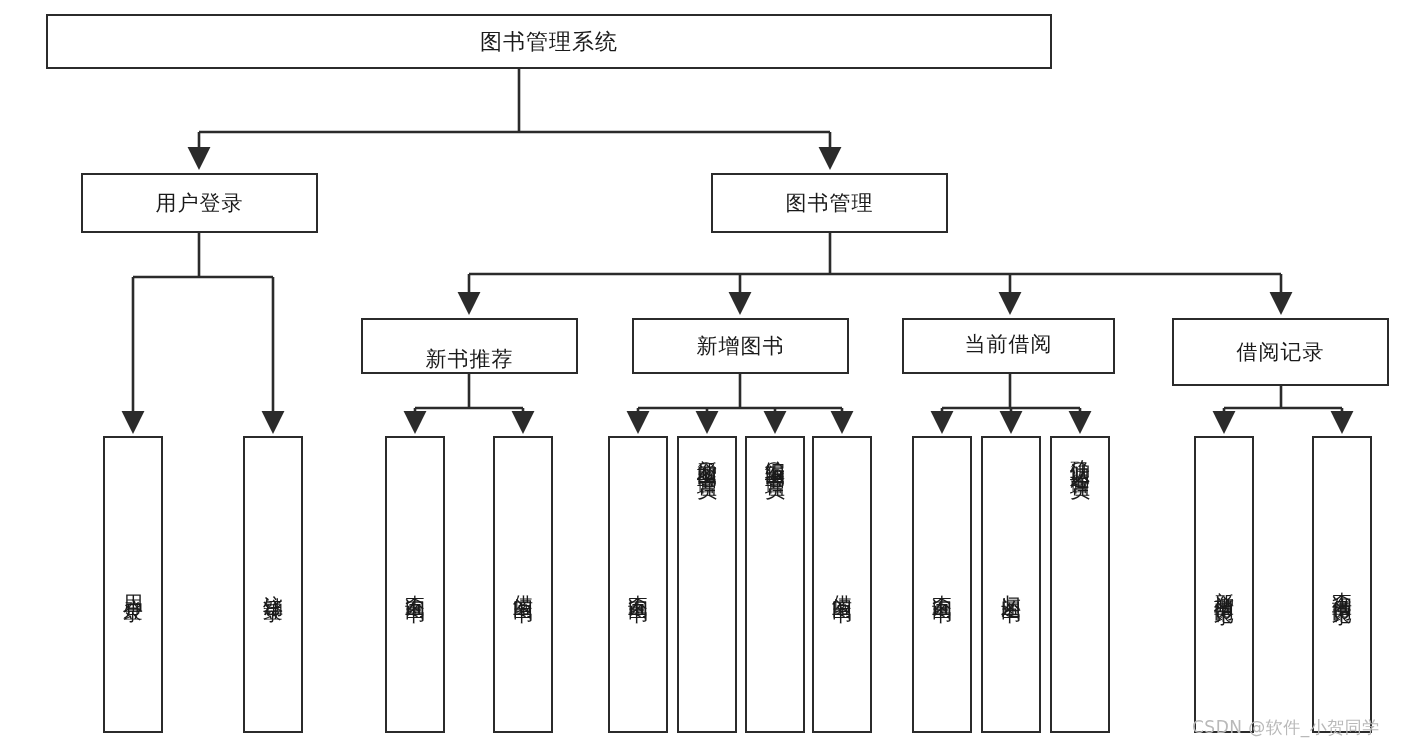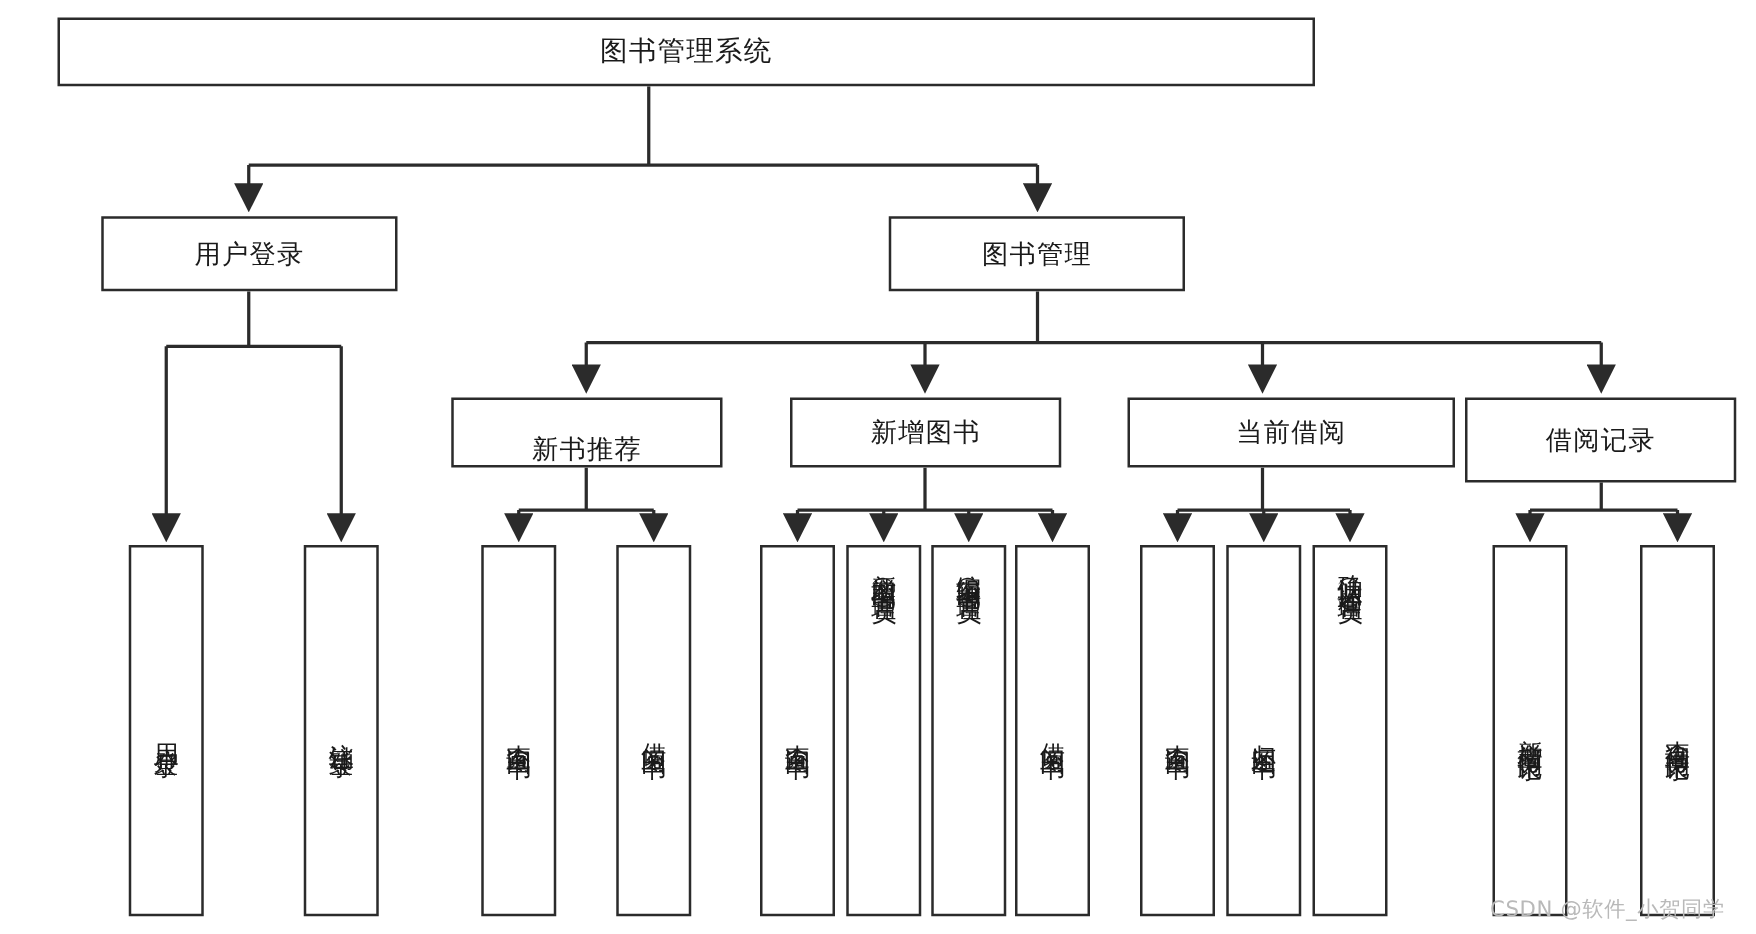--- a/index.html
+++ b/index.html
@@ -140,21 +140,21 @@
   <div class="node" style="left:711px; top:173px; width:237px; height:60px;">
     <span class="label">图书管理</span>
   </div>
 
   <div class="node" style="left:361px; top:318px; width:217px; height:56px;align-items:flex-end;">
     <span class="label">新书推荐</span>
   </div>
   <div class="node" style="left:632px; top:318px; width:217px; height:56px;">
     <span class="label">新增图书</span>
   </div>
-  <div class="node" style="left:902px; top:318px; width:262px; height:56px;">
+  <div class="node" style="left:902px; top:318px; width:213px; height:56px;font-family:Liberation Mono, monospace;">
     <span class="label">当前借阅</span>
   </div>
   <div class="node" style="left:1172px; top:318px; width:217px; height:68px;">
     <span class="label">借阅记录</span>
   </div>
 
   <div class="node vertical mid" style="left:103px; top:436px; width:60px; height:297px; align-items:center; padding-top:0;">
     <span class="label">用户登录</span>
   </div>
   <div class="node vertical mid" style="left:243px; top:436px; width:60px; height:297px; align-items:center; padding-top:0;">

